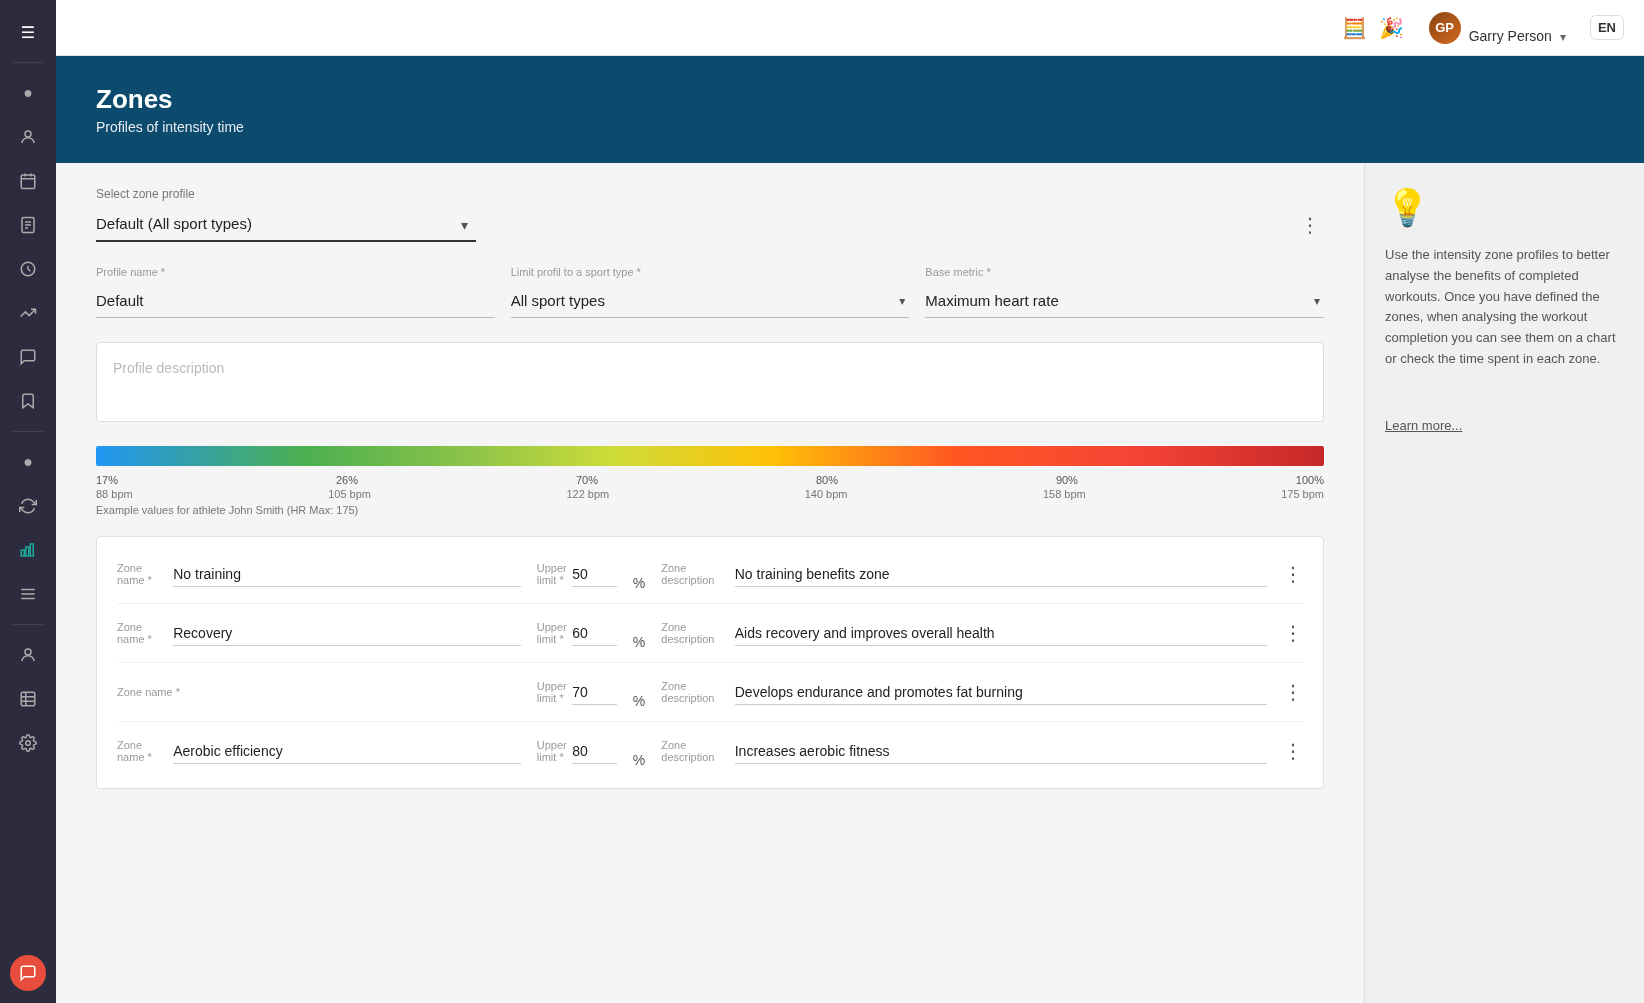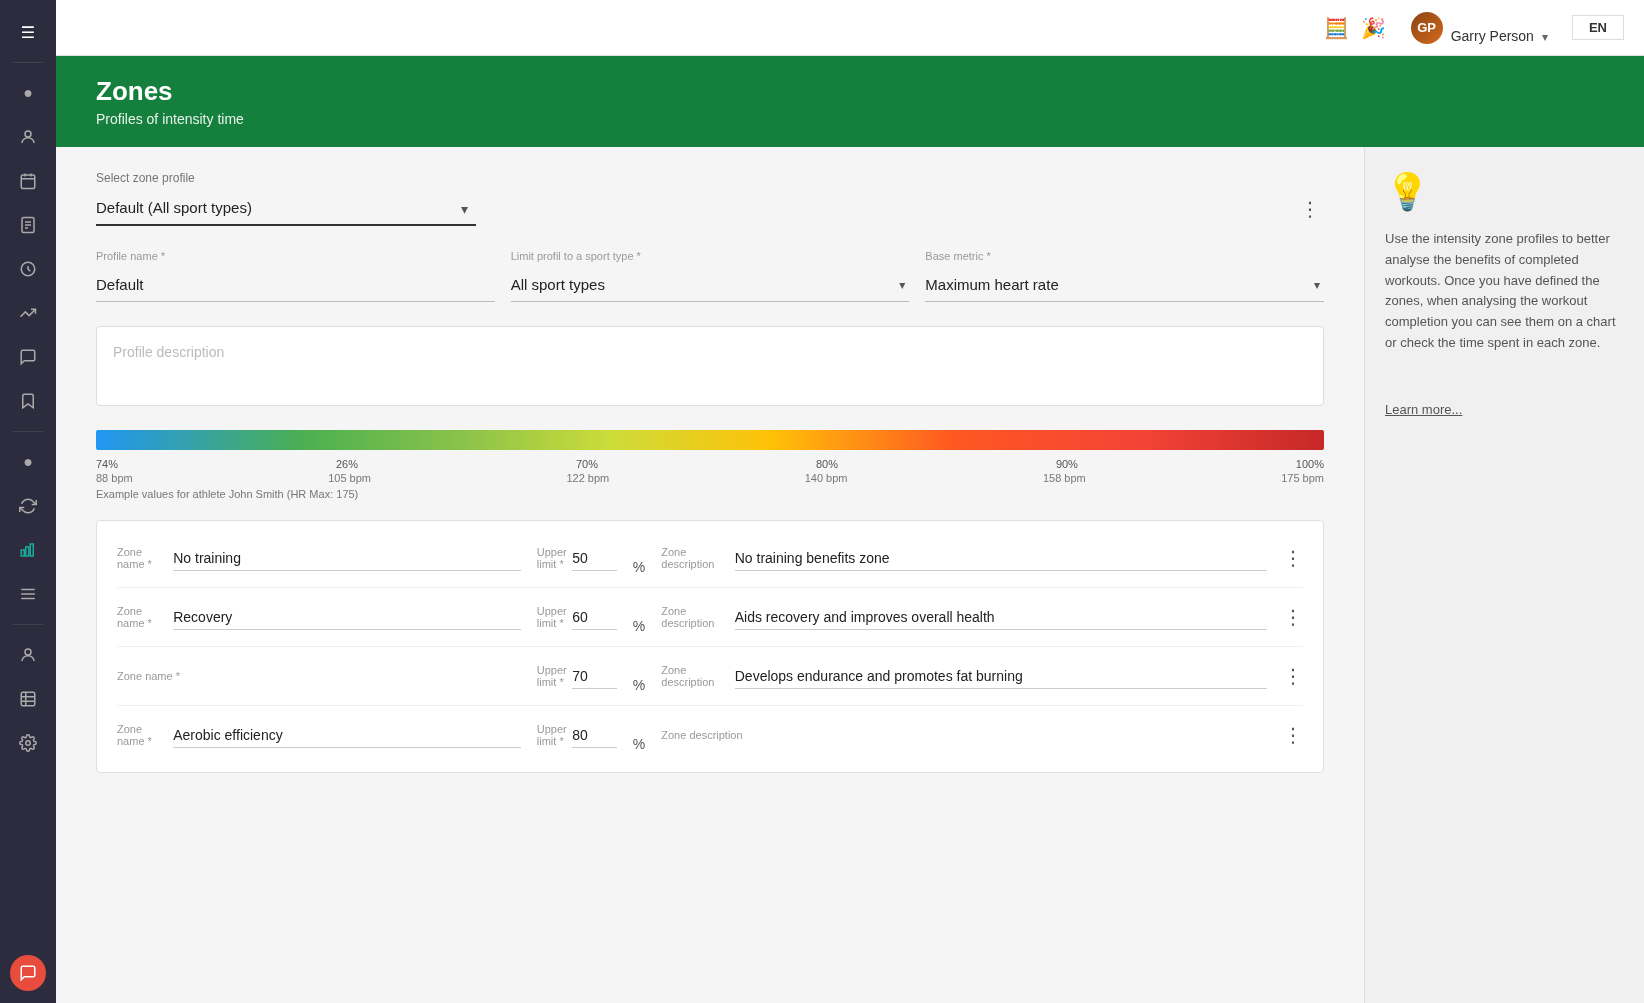--- a/index.html
+++ b/index.html
@@ -68,26 +68,26 @@
       background: linear-gradient(135deg, #8B4513, #D2691E);
       display: flex;
       align-items: center;
       justify-content: center;
       color: #fff;
       font-size: 13px;
       font-weight: bold;
     }
     .user-name { font-size: 14px; color: #333; font-weight: 500; }
     .chevron-down { font-size: 12px; color: #666; }
-    .lang-badge { font-size: 13px; font-weight: 600; color: #333; padding: 4px 16px; border: 1px solid #ddd; border-radius: 0; }
+    .lang-badge { font-size: 13px; font-weight: 600; color: #333; padding: 4px 7px; border: 1px solid #ddd; border-radius: 6px; }
 
     
     .page-header {
-      background: #15803d;
-      padding: 20px 40px;
+      background: #0c4a6e;
+      padding: 28px 40px;
       color: #fff;
       flex-shrink: 0;
     }
     .page-header h1 { font-size: 26px; font-weight: 700; }
     .page-header p { font-size: 14px; opacity: 0.9; margin-top: 4px; }
 
     
     .content-area {
       flex: 1;
       overflow-y: auto;
@@ -444,21 +444,21 @@
         </div>
       </div>
 
       <div class="description-box">
         <span class="description-placeholder">Profile description</span>
       </div>
 
       <div class="zone-bar-container">
         <div class="zone-bar"></div>
         <div class="zone-labels">
-          <span>74%</span>
+          <span>17%</span>
           <span>26%</span>
           <span>70%</span>
           <span>80%</span>
           <span>90%</span>
           <span>100%</span>
         </div>
         <div class="zone-bpm">
           <span>88 bpm</span>
           <span>105 bpm</span>
           <span>122 bpm</span>
@@ -524,20 +524,21 @@
         <label>Zone name *</label>
         <input type="text" value="Aerobic efficiency" style="">
       </div>
       <div class="zone-field zone-limit-field">
         <label>Upper limit *</label>
         <input type="text" value="80" style="">
       </div>
       <span class="zone-pct">%</span>
       <div class="zone-field zone-desc-field">
         <label>Zone description</label>
+        <input type="text" value="Increases aerobic fitness" style="">
       </div>
       <button class="zone-more">⋮</button>
     </div>
           </div>
       </div>
 
     </div>
 
     <div class="info-panel">
       <div class="info-panel-inner">

